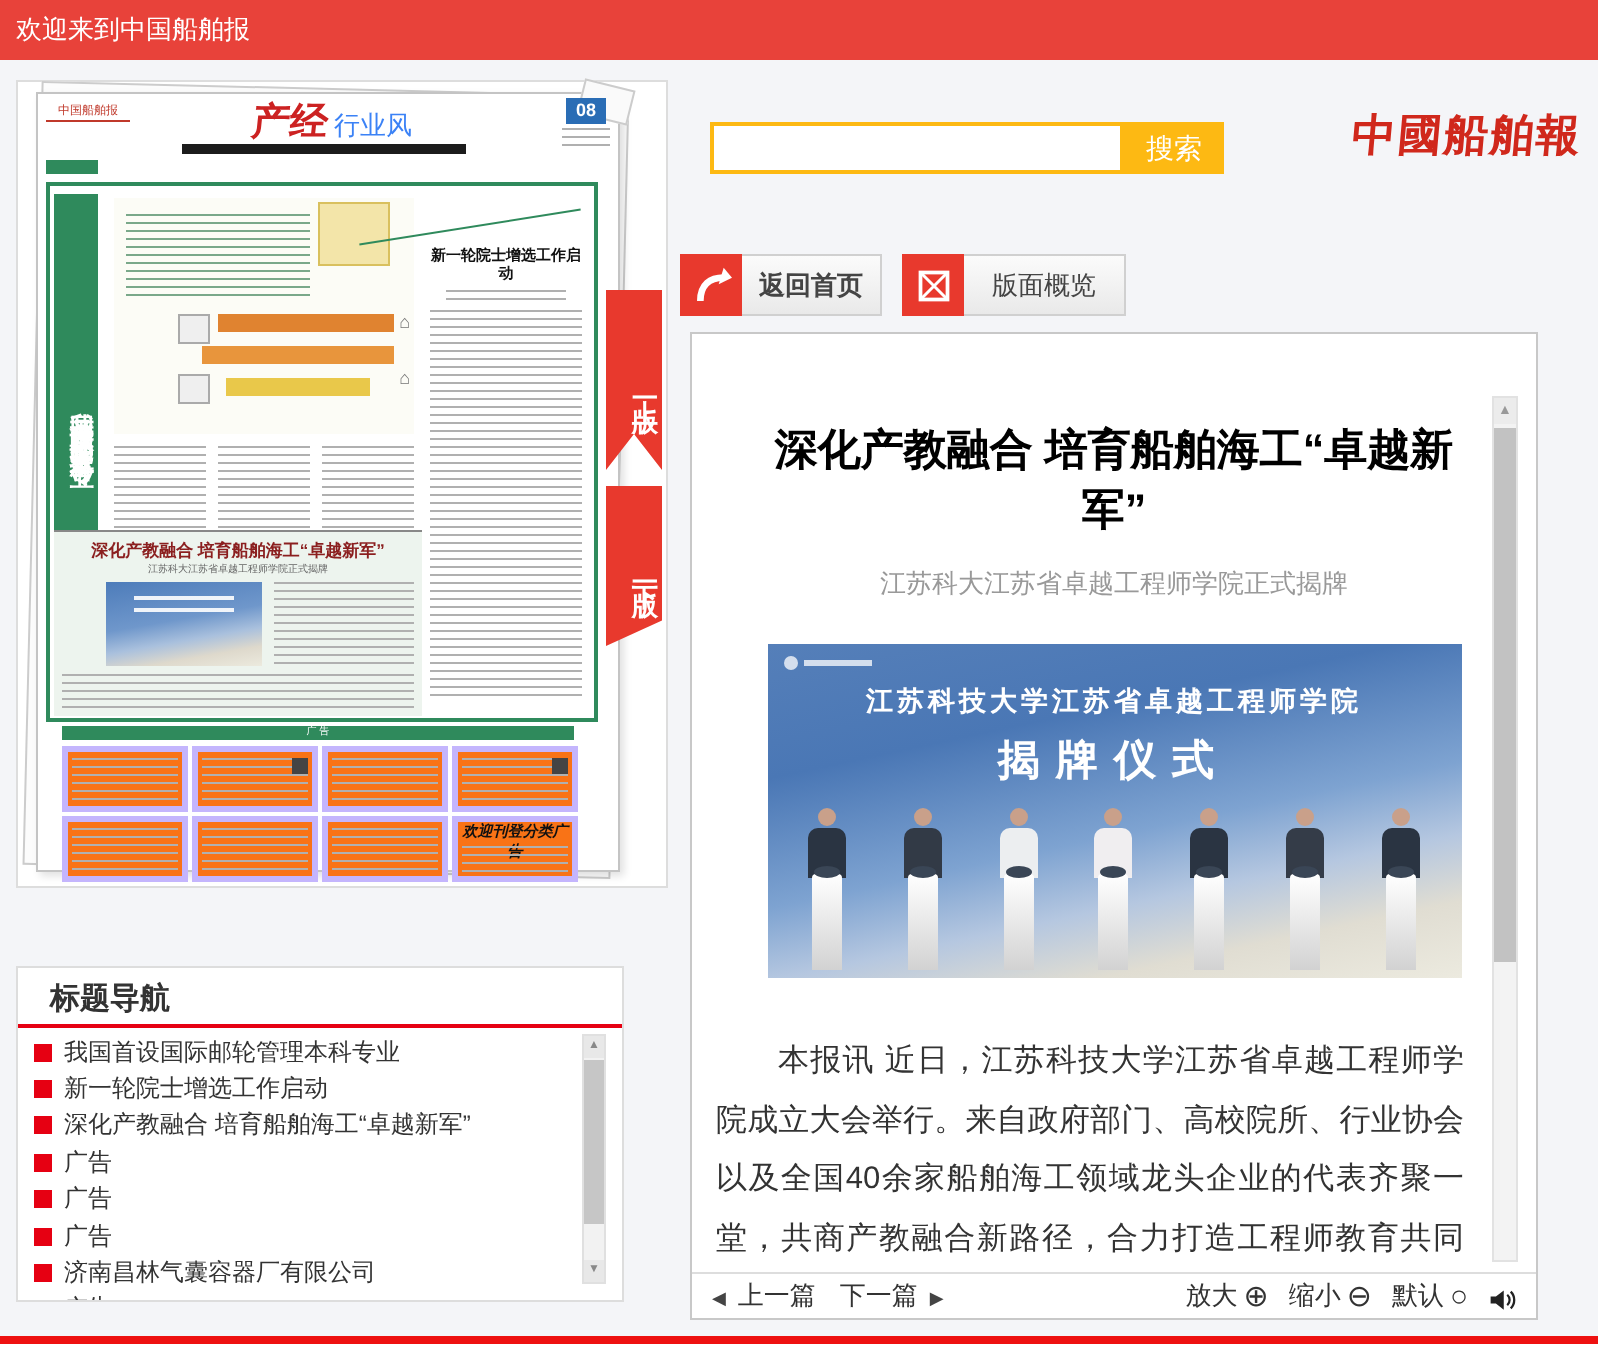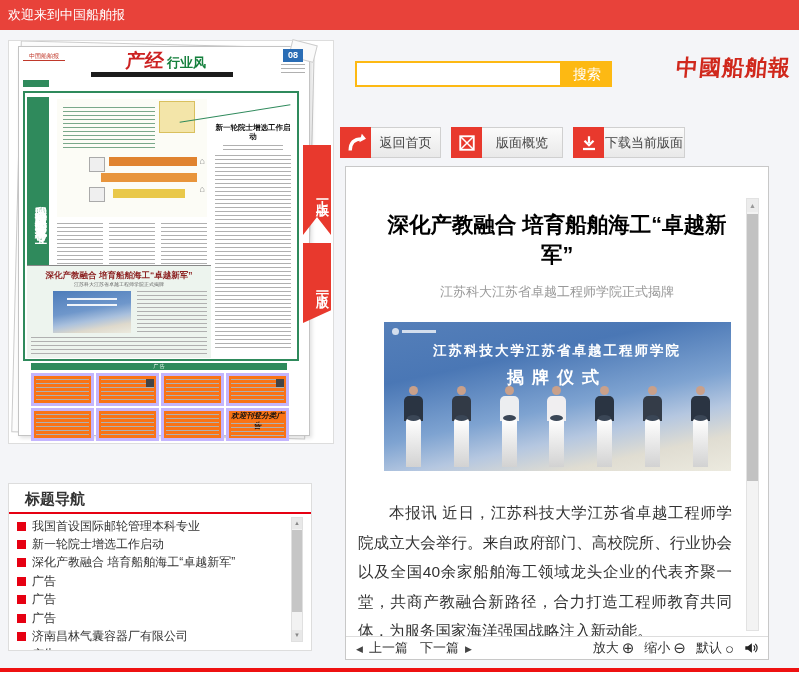--- a/index.html
+++ b/index.html
@@ -14,21 +14,21 @@
 
   
   .np-panel{left:8px;top:40px;width:324px;height:402px;background:#fff;border:1px solid #ddd;}
   .sheet2{left:16px;top:44px;width:292px;height:390px;background:#fcfcfc;border:1px solid #ccc;transform:rotate(1.4deg);}
   .sheet{left:18px;top:46px;width:290px;height:388px;background:#fff;border:1px solid #c4c4c4;box-shadow:2px 2px 4px rgba(0,0,0,.12);}
   .fold{right:-7px;top:-5px;width:24px;height:16px;background:#fafafa;border:1px solid #ccc;transform:rotate(14deg);}
 
   .np-logo{left:4px;top:6px;width:42px;font-size:6px;line-height:7px;color:#c0392b;border-bottom:1px solid #c0392b;text-align:center;}
   .np-banner{left:84px;top:1px;width:126px;text-align:center;white-space:nowrap;}
   .np-brand{font-family:"DejaVu Serif",serif;font-size:19px;font-weight:bold;color:#c22;display:inline-block;transform:skewX(-6deg);}
-  .np-section{font-size:13px;font-weight:bold;color:#15803d;margin-left:3px;}
+  .np-section{font-size:13px;font-weight:normal;color:#3b82f6;margin-left:3px;}
   .np-banner-bar{left:72px;top:25px;width:142px;height:5px;background:#1c1c1c;}
   .np-pageno{right:6px;top:2px;width:20px;height:13px;background:#2a6db5;color:#fff;font-size:9px;font-weight:bold;text-align:center;line-height:13px;}
   .np-pagesub{right:4px;top:17px;width:24px;height:10px;}
 
   .fl{background:repeating-linear-gradient(180deg,#b0b0b0 0 1px,transparent 1px 4px);}
   .flg{background:repeating-linear-gradient(180deg,#7aa88a 0 1px,transparent 1px 4px);}
 
   .np-tag{left:4px;top:33px;width:26px;height:7px;background:#2f8a5c;}
   .np-frame{left:4px;top:44px;width:272px;height:266px;border:2px solid #2f8a5c;background:#fff;}
   .np-vtitle{left:2px;top:4px;width:22px;height:224px;background:#2f8a5c;color:#fff;writing-mode:vertical-rl;text-orientation:upright;font-size:12px;font-weight:bold;letter-spacing:2px;text-align:center;padding-top:2px;box-sizing:border-box;}
@@ -96,42 +96,42 @@
   .issue-row{left:0;right:0;top:0;height:23px;border-bottom:3px solid #ee1111;text-align:right;padding-right:10px;font-size:13px;color:#555;line-height:22px;}
   .issue-row .arr{color:#b03020;font-size:10px;}
   .issue-row span{cursor:pointer;}
   .issue-lbl{margin:0 5px;}
   .art-content{left:0;right:0;top:26px;bottom:23px;overflow:hidden;}
   .art-sb{position:absolute;right:9px;top:5px;bottom:5px;width:13px;background:#f3f3f3;border:1px solid #e2e2e2;box-sizing:border-box;}
   .art-sb .sb-up{position:absolute;left:0;top:0;width:11px;height:13px;background:#ececec;color:#999;font-size:7px;text-align:center;line-height:13px;cursor:pointer;}
   .art-thumb{position:absolute;left:0;top:15px;width:11px;height:62%;background:#c2c2c2;cursor:pointer;}
   .art-title{margin:17px 30px 0;text-align:center;font-size:21.5px;font-weight:bold;color:#000;line-height:30px;}
   .art-sub{margin-top:13px;text-align:center;font-size:13px;color:#999;}
-  .photo{position:relative;width:347px;height:149px;margin:21px auto 0;overflow:hidden;background:linear-gradient(168deg,#557fb9 0%,#4a77b5 28%,#7ea3d1 55%,#b5c7e0 70%,#e0ddd2 84%,#ecead f 100%);background:linear-gradient(168deg,#557fb9 0%,#4a77b5 28%,#7ea3d1 55%,#b5c7e0 70%,#e0ddd2 84%,#eceadf 100%);}
+  .photo{position:relative;width:347px;height:167px;margin:21px auto 0;overflow:hidden;background:linear-gradient(168deg,#557fb9 0%,#4a77b5 28%,#7ea3d1 55%,#b5c7e0 70%,#e0ddd2 84%,#ecead f 100%);background:linear-gradient(168deg,#557fb9 0%,#4a77b5 28%,#7ea3d1 55%,#b5c7e0 70%,#e0ddd2 84%,#eceadf 100%);}
   .ph-logo{position:absolute;left:8px;top:6px;width:60px;height:7px;display:flex;gap:3px;align-items:center;opacity:.75;}
   .ph-logo .c{width:7px;height:7px;border-radius:50%;background:#fff;}
   .ph-logo .d{width:34px;height:3px;background:#fff;}
   .ph-l1{position:absolute;left:0;right:0;top:20px;text-align:center;color:#fff;font-size:13.5px;font-weight:bold;letter-spacing:2px;}
-  .ph-l2{position:absolute;left:0;right:0;top:44px;text-align:center;color:#fff;font-size:17px;font-weight:bold;letter-spacing:8px;}
+  .ph-l2{position:absolute;left:0;right:0;top:44px;text-align:center;color:#fff;font-size:21px;font-weight:bold;letter-spacing:8px;}
   .people{position:absolute;left:16px;right:16px;bottom:4px;height:96px;display:flex;justify-content:space-between;align-items:flex-end;}
   .pu{display:flex;flex-direction:column;align-items:center;width:28px;}
   .head{width:9px;height:9px;border-radius:50%;background:#c9a08a;}
   .torso{width:19px;height:25px;border-radius:5px 5px 0 0;background:#2a3442;margin-top:1px;}
   .pu:nth-child(3) .torso{background:#eceef0;}
   .pu:nth-child(4) .torso{background:#f0eef0;}
   .pu:nth-child(2) .torso{background:#323a46;}
   .pu:nth-child(6) .torso{background:#343c48;}
   .podium{width:15px;height:48px;background:linear-gradient(#ffffff,#d2d2d2);border-radius:2px 2px 0 0;margin-top:-2px;position:relative;}
   .podium::before{content:"";position:absolute;left:1px;top:-4px;width:13px;height:6px;border-radius:50%;background:#3a4656;}
   .art p{margin:27px 36px 0 12px;font-size:15.5px;line-height:29.5px;color:#333;text-align:justify;text-indent:2em;}
   .art-bottom{left:0;right:0;bottom:0;height:22px;border-top:1px solid #ddd;background:#fff;display:flex;justify-content:space-between;align-items:center;padding:0 10px;font-size:13px;color:#333;}
   .ab-left span,.ab-right span{cursor:pointer;}
   .ab-left .arr{font-size:9px;color:#444;}
   .ab-left .lbl{margin:0 6px;}
-  .ab-right{display:flex;align-items:center;gap:3px;}
+  .ab-right{display:flex;align-items:flex-end;gap:3px;}
   .ab-right .ic{font-size:15px;margin-right:7px;}
   .spk{width:14px;height:14px;}
 
   .footer-line{left:0;top:668px;width:799px;height:4px;background:#ee1111;}
   .footer{left:0;top:672px;width:799px;height:11px;background:#fff;}
 </style>
 </head>
 <body>
 
 <div class="page">
@@ -266,46 +266,37 @@
       <div class="tn-thumb"></div>
       <div class="sb-btn" style="bottom:0;">▼</div>
     </div>
   </div>
 
   <input class="abs search-input" placeholder="" style="">
   <div class="abs search-btn">搜索</div>
   <div class="abs logo">中國船舶報</div>
 
   <div class="abs toolbar">
-    <div class="tb-btn" style="width:101px;">
+    <div class="tb-btn" style="width:101px;font-weight:bold;">
       <span class="tb-ico">
         <svg width="20" height="20" viewBox="0 0 24 24">
             <path d="M5 21 C5 11, 11 7, 19 7" stroke="#fff" stroke-width="4" fill="none"></path>
             <path d="M19 1 l5 6 -8 4 z" fill="#fff"></path>
           </svg>
       </span>
       <span class="tb-lbl" style="flex:1;">返回首页</span>
     </div>
     <div class="tb-btn" style="width:112px;">
       <span class="tb-ico">
         <svg width="18" height="18" viewBox="0 0 24 24">
             <rect x="3" y="3" width="18" height="18" fill="none" stroke="#fff" stroke-width="2.5"></rect>
             <path d="M4 4 L20 20 M20 4 L4 20" stroke="#fff" stroke-width="2"></path>
           </svg>
       </span>
       <span class="tb-lbl" style="flex:1;">版面概览</span>
-    </div>
-    <div class="tb-btn" style="width:112px;">
-      <span class="tb-ico">
-        <svg width="18" height="18" viewBox="0 0 24 24">
-            <path d="M12 3 v9 M6 9 l6 6 6-6" stroke="#fff" stroke-width="3" fill="none"></path>
-            <path d="M4 20 h16" stroke="#fff" stroke-width="3"></path>
-          </svg>
-      </span>
-      <span class="tb-lbl" style="flex:1;">下载当前版面</span>
     </div>
   </div>
 
   <div class="abs art">
 
     <div class="abs art-content">
       <div class="art-title">深化产教融合 培育船舶海工“卓越新军”</div>
       <div class="art-sub">江苏科大江苏省卓越工程师学院正式揭牌</div>
 
       <div class="photo">

